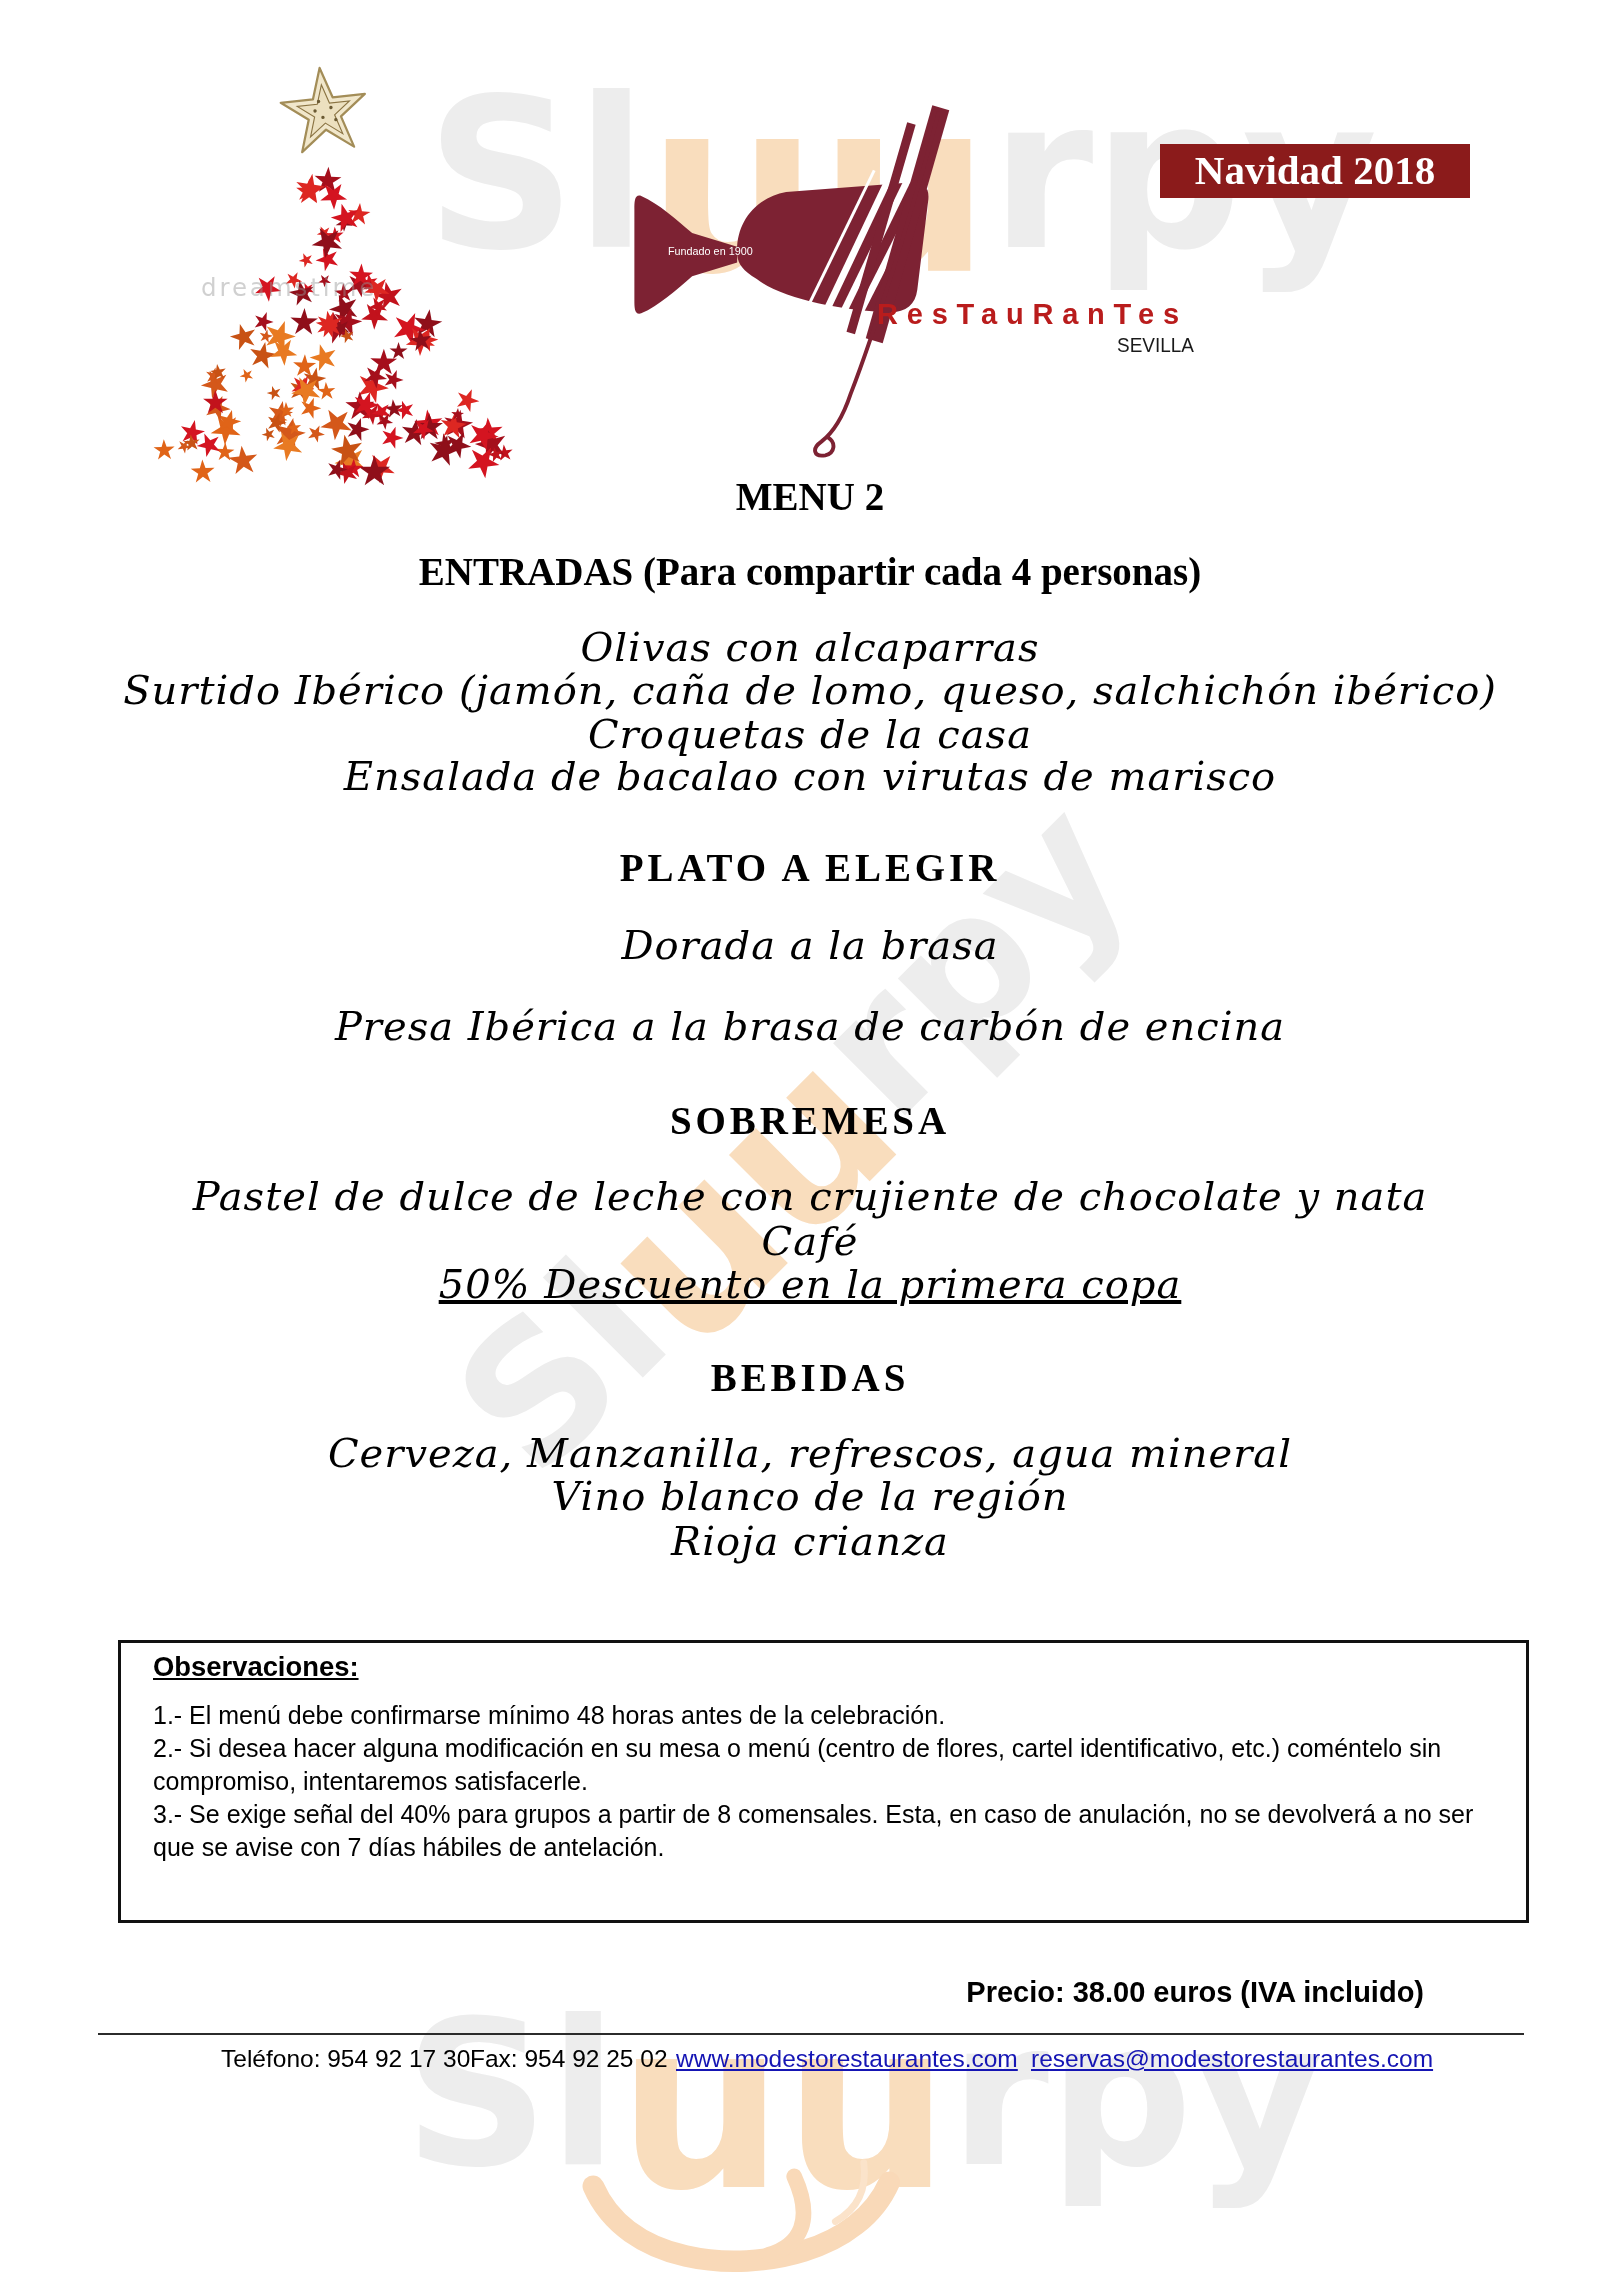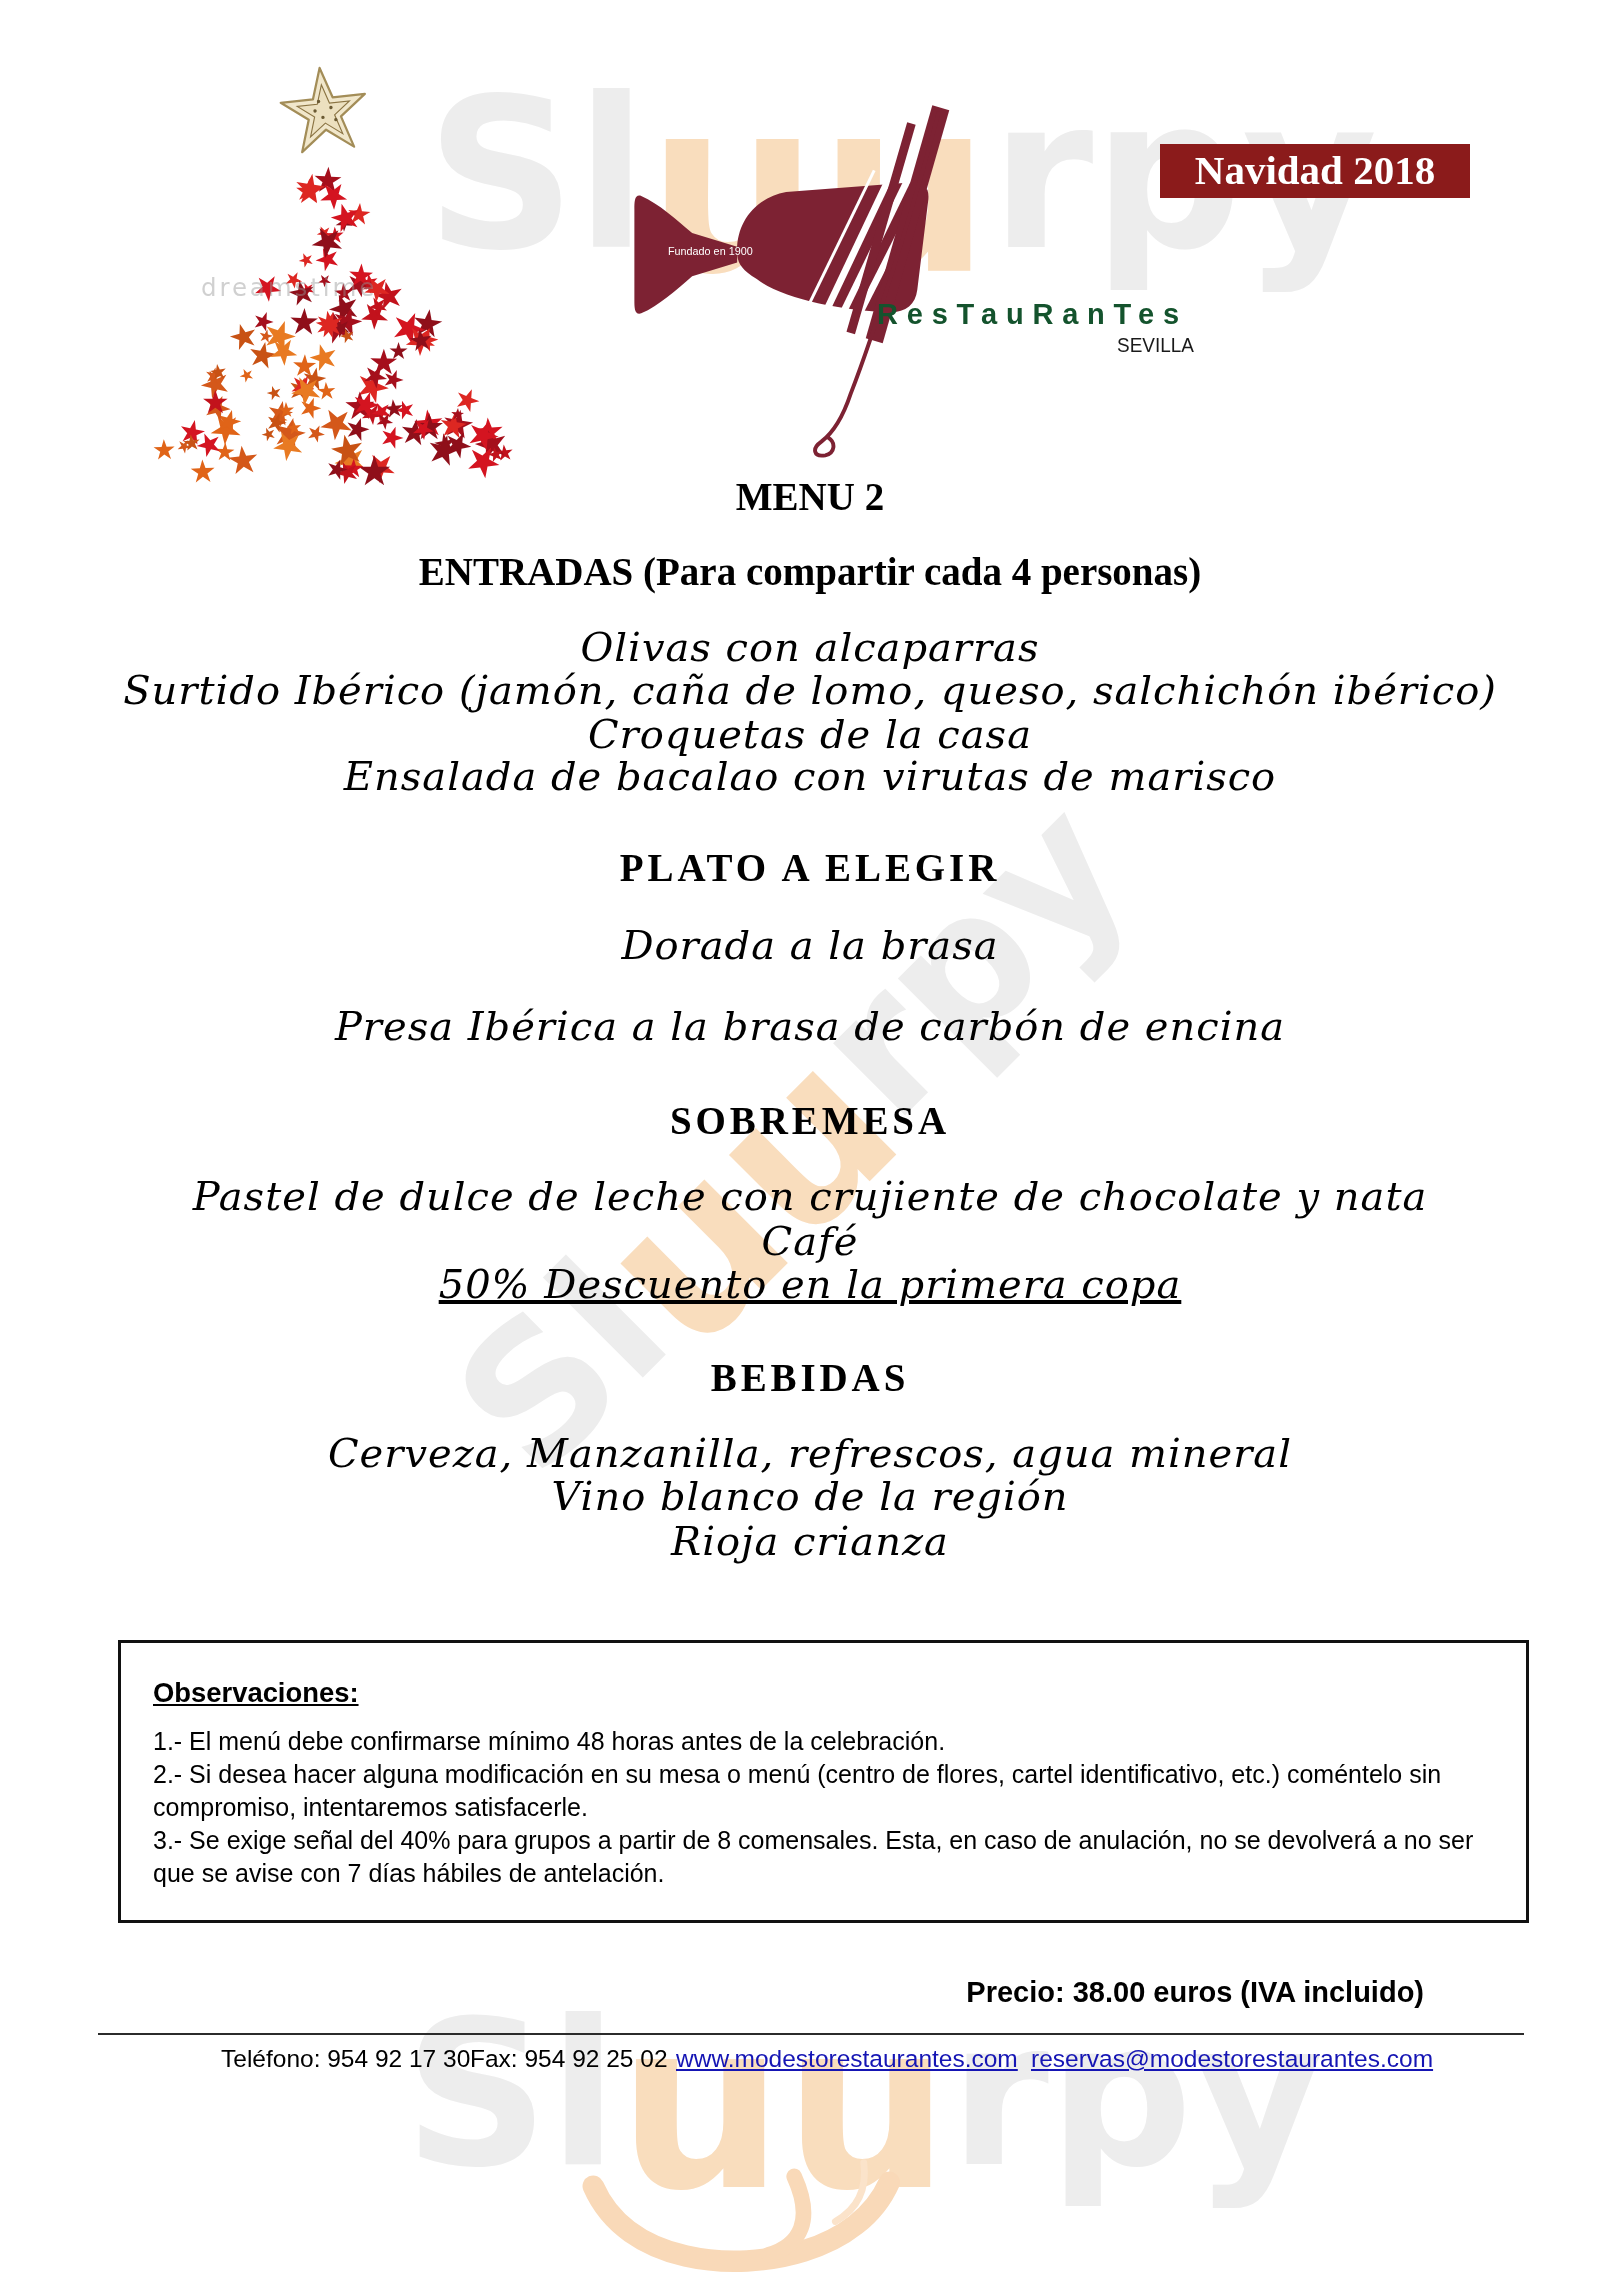--- a/index.html
+++ b/index.html
@@ -22,36 +22,36 @@
   .tree{position:absolute;left:147px;top:59px;width:382px;height:426px;z-index:2;}
   .tstar{position:absolute;line-height:1;font-family:"DejaVu Sans",sans-serif;}
   .topper{position:absolute;left:132px;top:5.9px;transform:rotate(-6deg);}
   
   .logo{position:absolute;left:627px;top:98px;width:608px;height:372px;z-index:3;}
   .logo svg{position:absolute;left:0;top:0;}
   .founded{position:absolute;left:41px;top:147px;width:118px;font-size:10.8px;color:#fff;z-index:2;}
   .brandname{position:absolute;left:258px;top:125px;font-family:"DejaVu Sans",sans-serif;
       font-weight:bold;font-size:80px;letter-spacing:3.9px;color:#7d2233;line-height:1;}
   .brandsub{position:absolute;left:250px;top:202px;font-size:29px;font-weight:bold;
-      letter-spacing:8.8px;color:#14532d;line-height:1;}
+      letter-spacing:8.8px;color:#b91c1c;line-height:1;}
   .brandcity{position:absolute;left:490px;top:237px;font-size:20.6px;color:#1a1a1a;
       transform:scaleX(.92);transform-origin:left;line-height:1;}
   
   .badge{position:absolute;left:1160px;top:144px;width:310px;height:54px;z-index:4;
       background:#8b1b1b;color:#fff;font-family:"Liberation Serif",serif;font-weight:bold;
       font-size:41px;text-align:center;line-height:53px;}
   
   .mline{position:absolute;left:0;width:1620px;text-align:center;z-index:5;line-height:1.1;}
   .mh{font-family:"Liberation Serif",serif;font-weight:bold;font-size:39px;letter-spacing:3.9px;}
   .mh0{letter-spacing:0px;}
   .mi{font-family:"DejaVu Serif",serif;font-style:italic;font-size:40px;letter-spacing:1px;}
   .underline{text-decoration:underline;}
   
   .obs{position:absolute;left:118px;top:1640px;width:1411px;height:283px;z-index:5;
-      border:3.9px solid #111;box-sizing:border-box;padding:34px 32px;background:transparent;}
+      border:3.9px solid #111;box-sizing:border-box;padding:8px 32px;background:transparent;}
   .obs-title{font-size:27.4px;font-weight:bold;text-decoration:underline;margin-bottom:15.7px;}
   .obs-note{font-size:25px;line-height:33px;}
   
   .price{position:absolute;left:0;top:1976px;width:1424px;text-align:right;z-index:5;
       font-size:29px;font-weight:bold;}
   .rule{position:absolute;left:98px;top:2033px;width:1426px;border-top:2px solid #2b2b2b;z-index:5;}
   .footer{position:absolute;left:0;top:2045px;width:1620px;height:39px;z-index:5;font-size:24.5px;}
   .f-phone{position:absolute;left:221px;top:0;}
   .f-fax{position:absolute;left:470px;top:0;}
   .f-link1{position:absolute;left:676px;top:0;}

